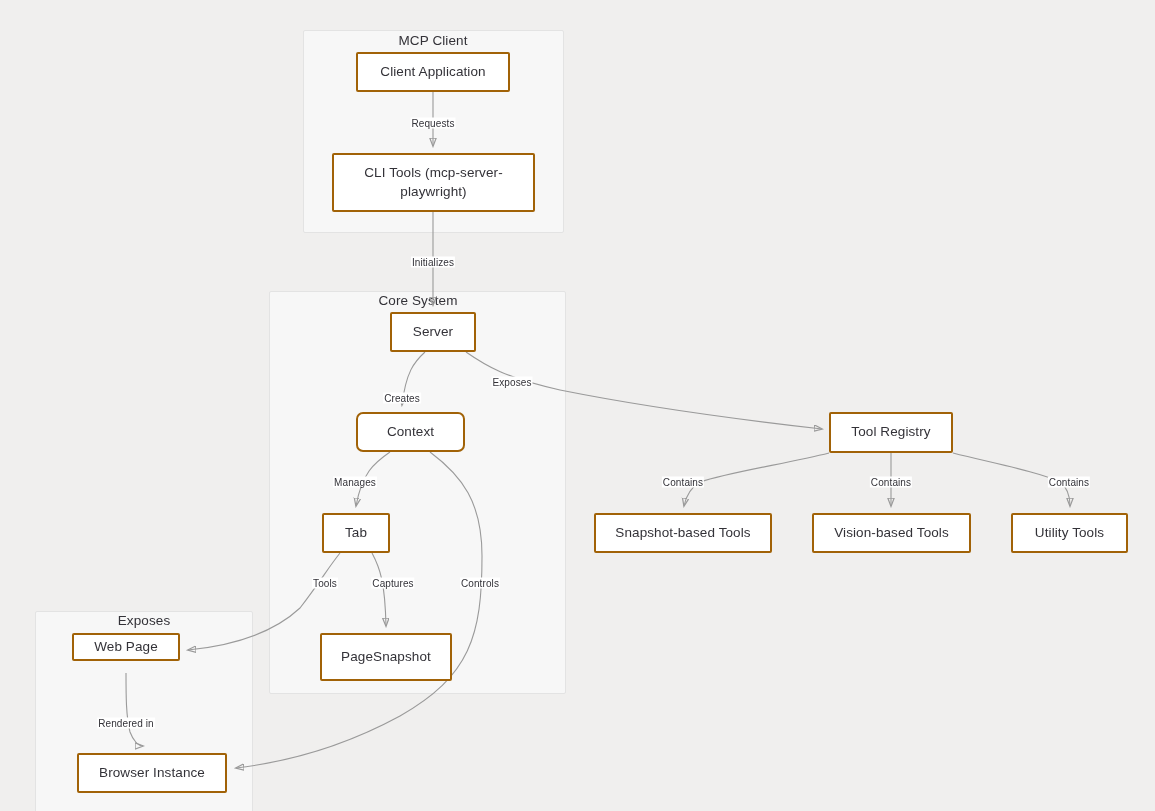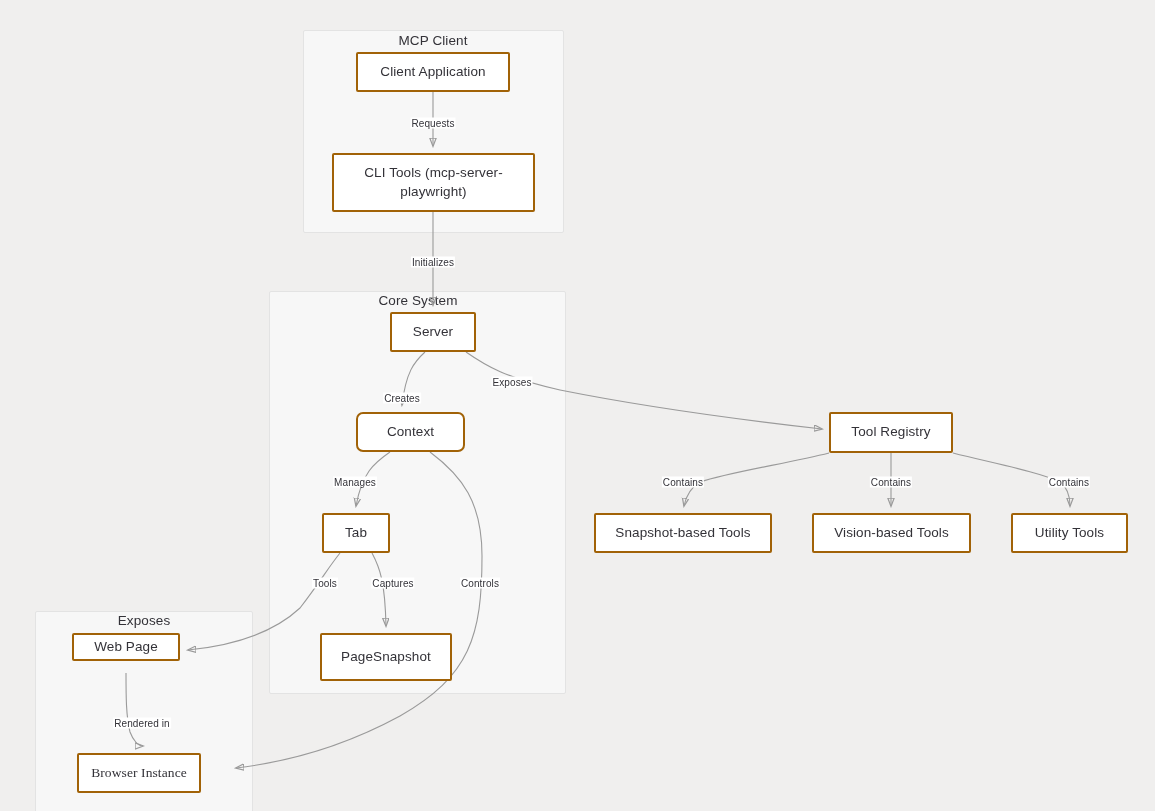--- a/index.html
+++ b/index.html
@@ -123,21 +123,21 @@
   <div class="edge-label" style="left:433px; top:246px;">Initializes</div>
   <div class="edge-label" style="left:402px; top:366px;margin-top:16px;">Creates</div>
   <div class="edge-label" style="left:512px; top:366px;">Exposes</div>
   <div class="edge-label" style="left:355px; top:466px;">Manages</div>
   <div class="edge-label" style="left:480px; top:567px;text-align:right;">Controls</div>
   <div class="edge-label" style="left:325px; top:567px;">Tools</div>
   <div class="edge-label" style="left:386px; top:567px;margin-left:7px;">Captures</div>
   <div class="edge-label" style="left:683px; top:466px;">Contains</div>
   <div class="edge-label" style="left:891px; top:466px;">Contains</div>
   <div class="edge-label" style="left:1069px; top:466px;">Contains</div>
-  <div class="edge-label" style="left:126px; top:707px;margin-left:16px;">Rendered in</div>
+  <div class="edge-label" style="left:126px; top:707px;">Rendered in</div>
 
   <div class="node" style="left:356px; top:36px; width:154px; height:40px;">Client Application</div>
 
   <div class="node" style="left:332px; top:137px; width:203px; height:59px;">CLI Tools (mcp-server-playwright)</div>
 
   <div class="node" style="left:390px; top:296px; width:86px; height:40px;">Server</div>
 
   <div class="node" style="left:356px; top:396px; width:109px; height:40px;border-radius:7px;">Context</div>
 
   <div class="node" style="left:322px; top:497px; width:68px; height:40px;">Tab</div>
@@ -147,15 +147,15 @@
   <div class="node" style="left:829px; top:396px; width:124px; height:41px;">Tool Registry</div>
 
   <div class="node" style="left:594px; top:497px; width:178px; height:40px;">Snapshot-based Tools</div>
 
   <div class="node" style="left:812px; top:497px; width:159px; height:40px;">Vision-based Tools</div>
 
   <div class="node" style="left:1011px; top:497px; width:117px; height:40px;">Utility Tools</div>
 
   <div class="node" style="left:72px; top:617px; width:108px; height:28px;">Web Page</div>
 
-  <div class="node" style="left:77px; top:737px; width:124px; height:40px;font-family:Liberation Serif, serif;">Browser Instance</div>
+  <div class="node" style="left:77px; top:737px; width:150px; height:40px;">Browser Instance</div>
 
 </div>
 
 </body></html>

